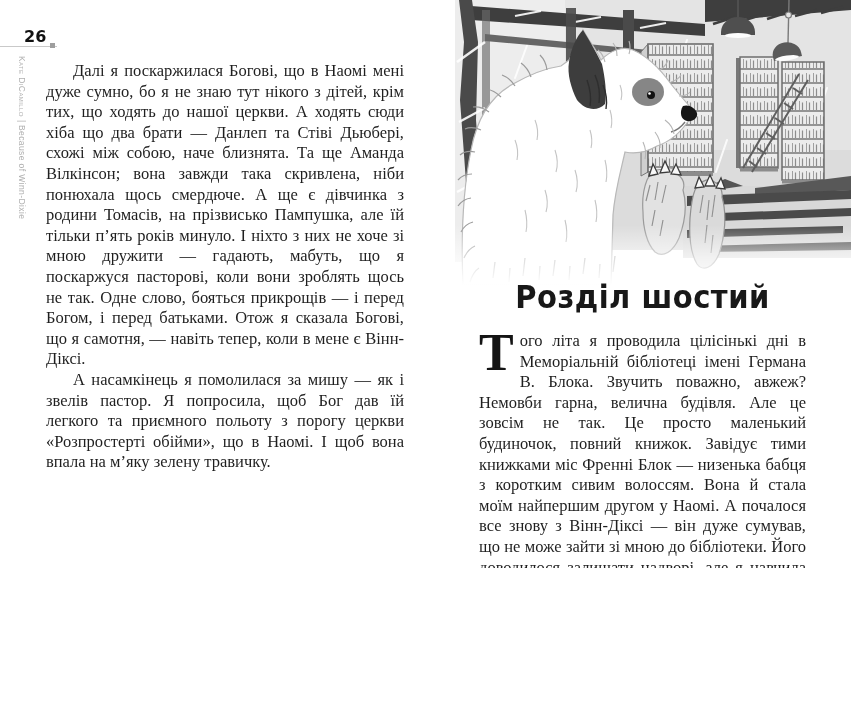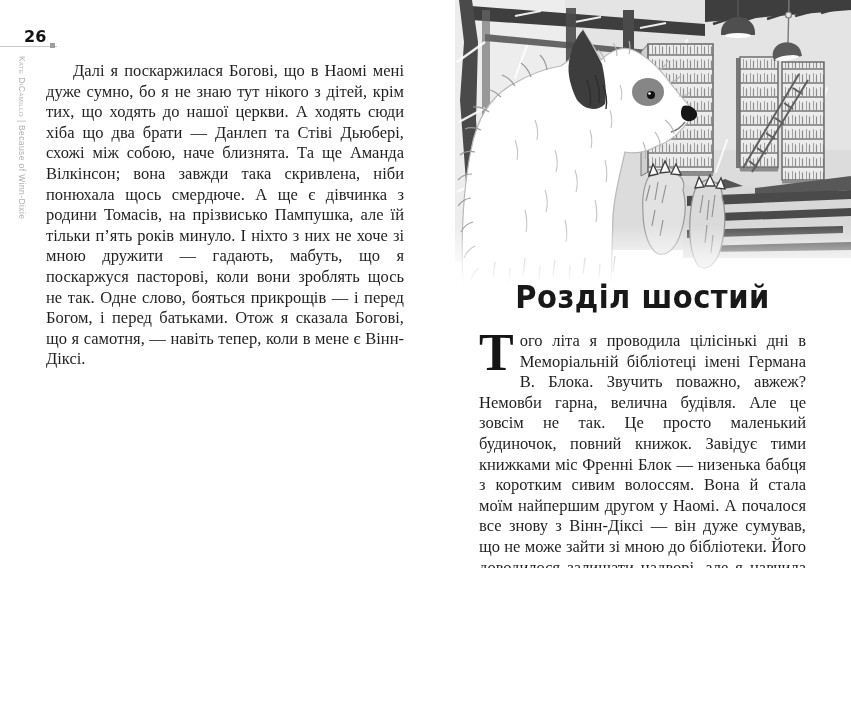--- a/index.html
+++ b/index.html
@@ -80,20 +80,21 @@
     <div class="page-number-nub"></div>
 
     <div class="running-header">
       <span class="author">Kate DiCamillo</span>
       <span class="sep">|</span>
       <span class="book">Because of Winn-Dixie</span>
     </div>
 
     <div class="body-text left-text">
       <p class="indent">Далі я поскаржилася Богові, що в Наомі мені дуже сумно, бо я не знаю тут нікого з дітей, крім тих, що ходять до нашої церкви. А ходять сюди хіба що два брати — Данлеп та Стіві Дьюбері, схожі між собою, наче близнята. Та ще Аманда Вілкінсон; вона завжди така скривлена, ніби понюхала щось смердюче. А ще є дівчинка з родини Томасів, на прізвисько Пампушка, але їй тільки п’ять років минуло. І ніхто з них не хоче зі мною дружити — гадають, мабуть, що я поскаржуся пасторові, коли вони зроблять щось не так. Одне слово, бояться прикрощів — і перед Богом, і перед батьками. Отож я сказала Богові, що я самотня, — навіть тепер, коли в мене є Вінн-Діксі.</p>
+      <p class="indent">А насамкінець я помолилася за мишу — як і звелів пастор. Я попросила, щоб Бог дав їй легкого та приємного польоту з порогу церкви «Розпростерті обійми», що в Наомі. І щоб вона впала на м’яку зелену травичку.</p>
     </div>
   </div>
 
   <div>
 
     <div class="illustration">
       <svg width="396" height="285" viewBox="0 0 396 285" xmlns="http://www.w3.org/2000/svg">
         <defs>
           <pattern id="books" width="7" height="14" patternUnits="userSpaceOnUse">
             <rect width="7" height="14" fill="#ececec"></rect>

